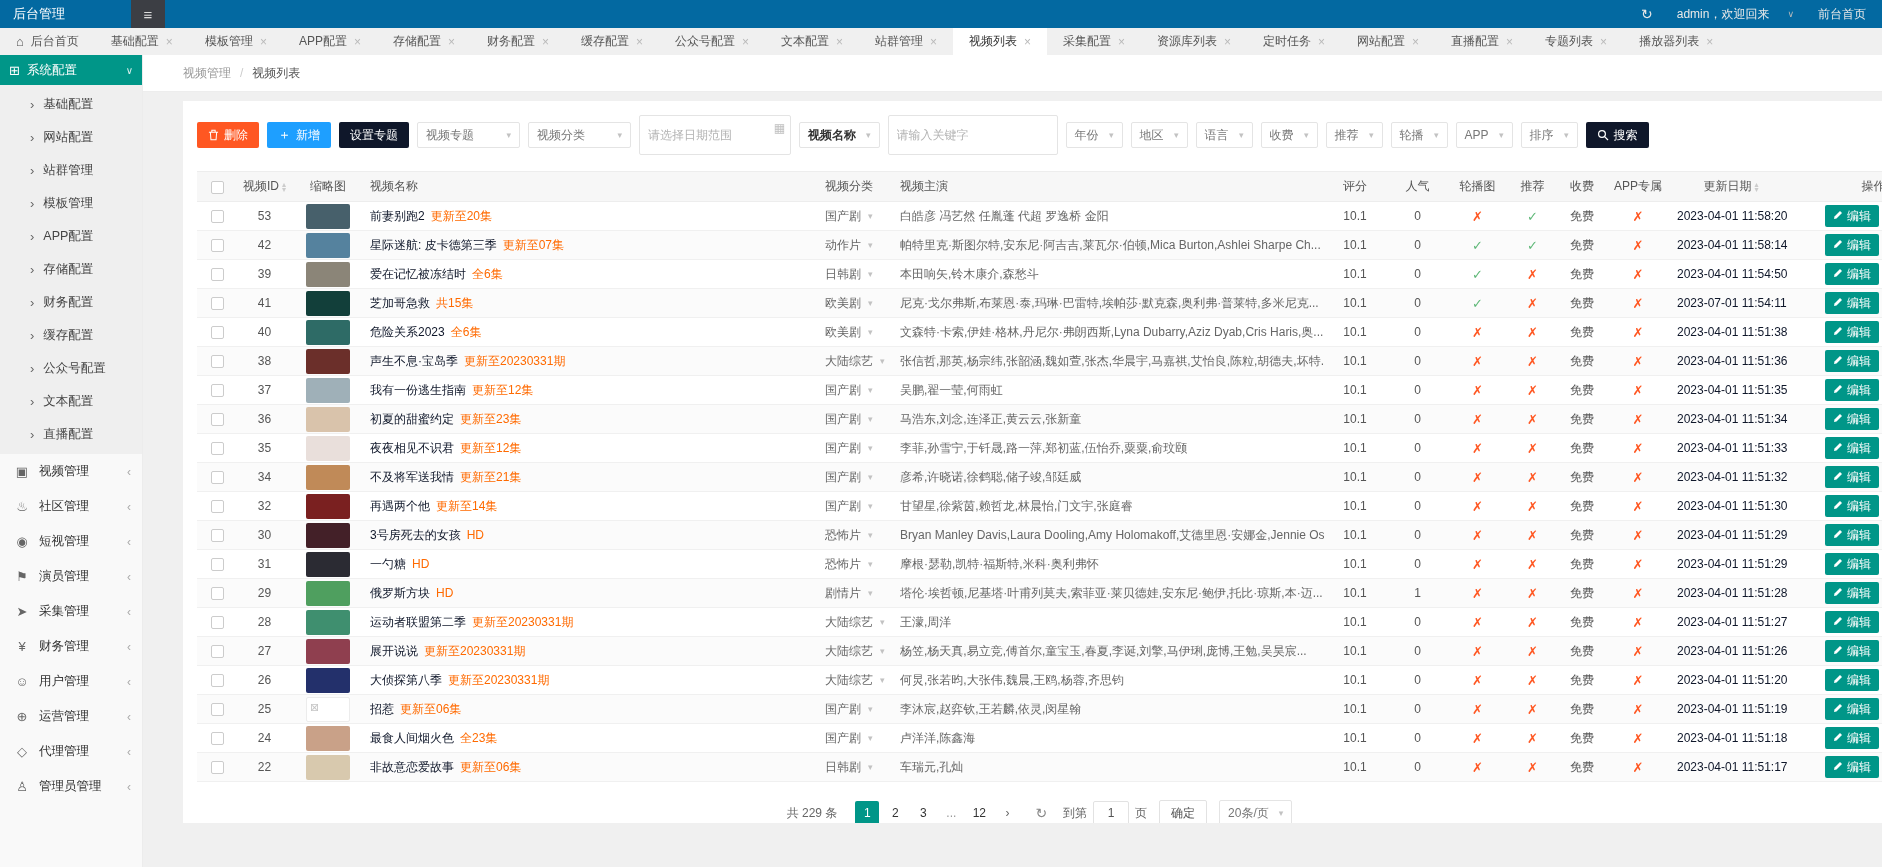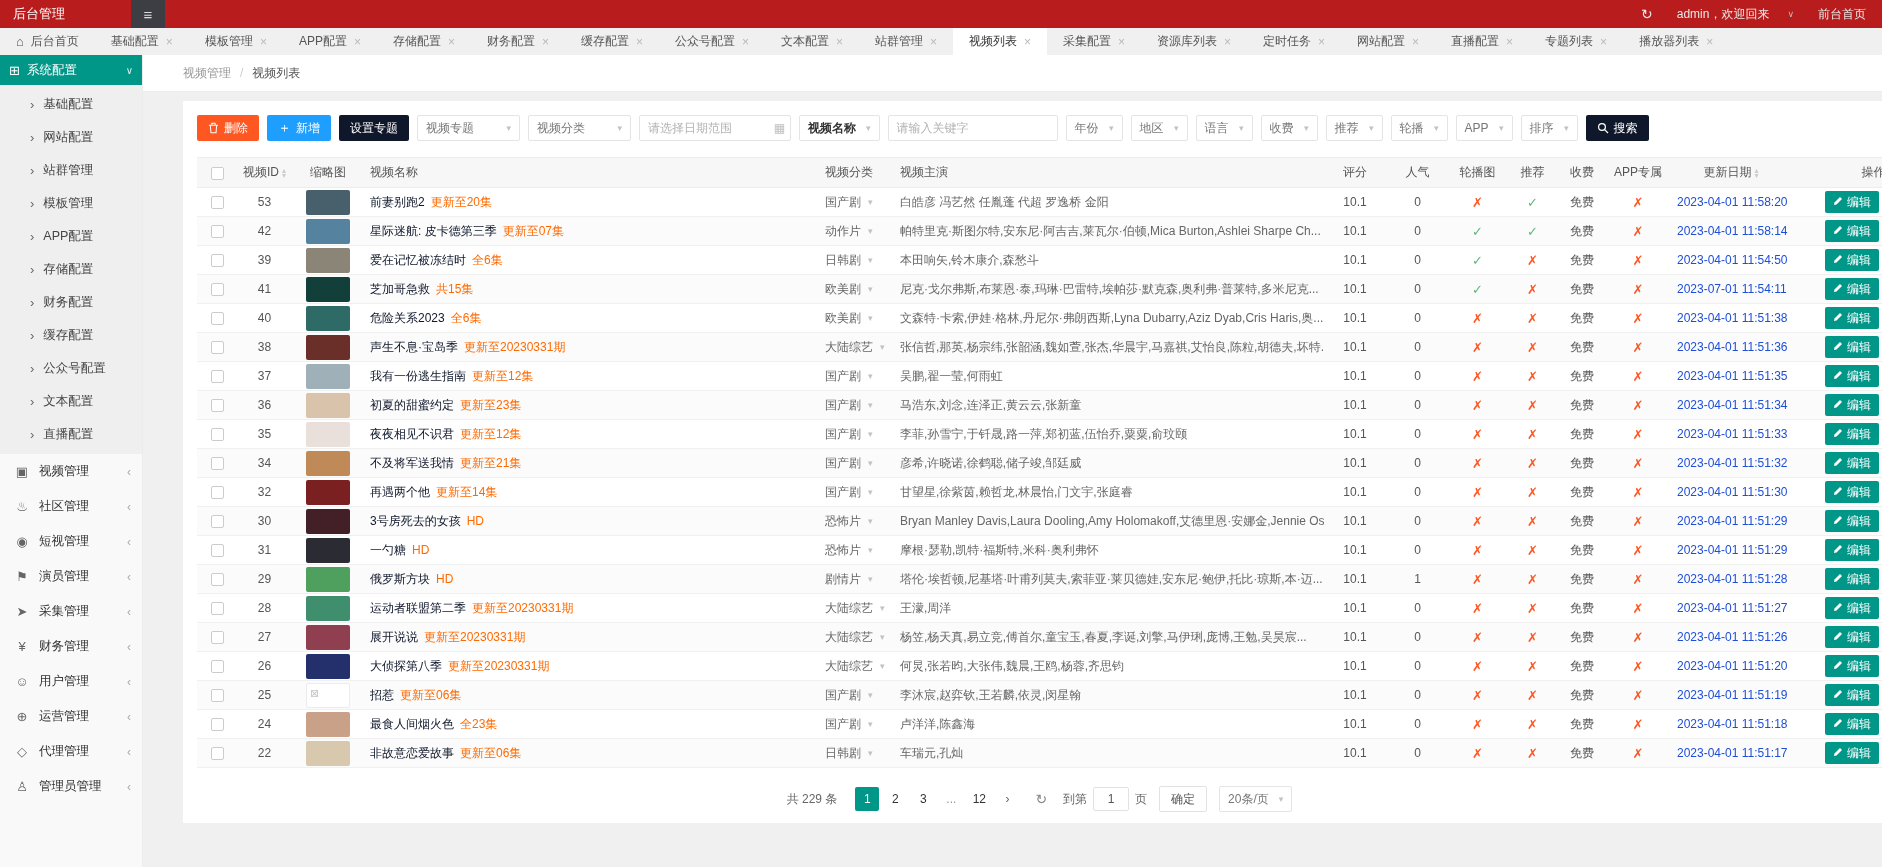--- a/index.html
+++ b/index.html
@@ -1,20 +1,20 @@
 <!DOCTYPE html>
 <html><head>
 <meta charset="utf-8">
 <style>
   * { box-sizing: border-box; margin:0; padding:0; }
   html,body { width:1882px; height:867px; overflow:hidden; }
   body { font-family:"Liberation Sans","DejaVu Sans",sans-serif; font-size:12px; color:#555; background:#f0f0f0; }
 
   
-  .topbar { height:28px; background:#b91c1c; display:flex; align-items:center; color:#e8e8e8; }
+  .topbar { height:28px; background:#0369a1; display:flex; align-items:center; color:#e8e8e8; }
   .topbar-title { width:131px; padding-left:13px; font-size:13px; color:#fff; }
   .burger { width:34px; height:28px; background:#3c3e44; display:flex; align-items:center; justify-content:center; font-size:15px; color:#ddd; cursor:pointer; }
   .topbar-right { margin-left:auto; display:flex; align-items:center; gap:24px; padding-right:16px; }
   .tb-refresh { font-size:14px; cursor:pointer; }
   .tb-user { display:inline-flex; align-items:center; gap:18px; cursor:pointer; }
   .tb-caret { font-size:9px; color:#bbb; }
   .tb-front { cursor:pointer; }
 
   
   .tabbar { height:27px; background:#f0f0f0; display:flex; align-items:stretch; overflow:hidden; }
@@ -51,21 +51,21 @@
   .btn.red { background:#FF5722; }
   .btn.blue { background:#1E9FFF; }
   .btn.teal { background:#0f172a; }
   .plus-glyph { font-size:13px; }
   .sel { height:26px; border:1px solid #e4e4e4; border-radius:2px; background:#fff; display:inline-flex; align-items:center; justify-content:space-between; padding:0 8px; gap:10px; color:#777; cursor:pointer; }
   .sel-caret { color:#c2c2c2; font-size:9px; }
   .sel.w-md { width:103px; }
   .sel.w-sm { width:57px; }
   .sel.bold .sel-label { color:#333; font-weight:bold; }
   .inp-wrap { position:relative; display:inline-flex; }
-  .tb-input { height:26px; border:1px solid #e4e4e4; border-radius:2px; padding:0 8px; font-size:12px; color:#666; font-family:inherit; background:#fff; }
+  .tb-input { height:40px; border:1px solid #e4e4e4; border-radius:2px; padding:0 8px; font-size:12px; color:#666; font-family:inherit; background:#fff; }
   .tb-input::placeholder { color:#b3b3b3; }
   .date-input { width:152px; padding-right:24px; }
   .kw-input { width:170px; }
   .cal-icon { position:absolute; right:6px; top:6px; color:#c0c0c0; font-size:12px; pointer-events:none; }
   .btn .icn { display:inline-flex; }
 
   
   table { border-collapse:collapse; table-layout:fixed; width:1759px; margin-top:16px; }
   th { height:30px; background:#f7f7f7; border:1px solid #ededed; border-left:none; border-right:none; font-weight:normal; color:#555; text-align:left; padding:0 6px; }
   td { height:29px; border-bottom:1px solid #f0f0f0; padding:0 6px; overflow:hidden; white-space:nowrap; }
@@ -74,21 +74,21 @@
   .sort { display:inline-block; vertical-align:middle; margin-left:3px; }
   .sort i { font-style:normal; display:block; font-size:8px; line-height:5px; color:#ccc; }
   .cb { width:13px; height:13px; border:1px solid #ccc; border-radius:2px; background:#fff; display:inline-block; vertical-align:middle; cursor:pointer; }
   .thumb { width:44px; height:25px; border-radius:2px; margin:0 auto; background:#ccc; position:relative; }
   .thumb.broken { border:1px solid #ececec; }
   .thumb.broken::after { content:"⊠"; position:absolute; left:3px; top:4px; font-size:11px; color:#c4c4c4; line-height:1; }
   .vname { color:#0f172a; cursor:pointer; }
   .vnote { color:#ff6a00; margin-left:6px; }
   .c-act { color:#666; }
   .cat-sel { display:inline-flex; align-items:center; gap:7px; color:#666; cursor:pointer; }
-  .c-date { color:#1d4ed8; }
+  .c-date { color:#0f172a; }
   .mark { font-size:13px; cursor:pointer; }
   .mk-g { color:#5FB878; }
   .mk-r { color:#FF5722; }
   .mini { height:22px; border:none; border-radius:2px; color:#fff; font-size:12px; padding:0 8px; display:inline-flex; align-items:center; gap:4px; cursor:pointer; font-family:inherit; }
   .mini.teal { background:#009688;margin-left:28px; }
   .mini.red { background:#FF5722; margin-left:6px; }
   .c-ops { overflow:visible; }
 
   
   .pager { width:1685px; margin-top:18px; display:flex; align-items:center; justify-content:center; gap:8px; color:#666; }

